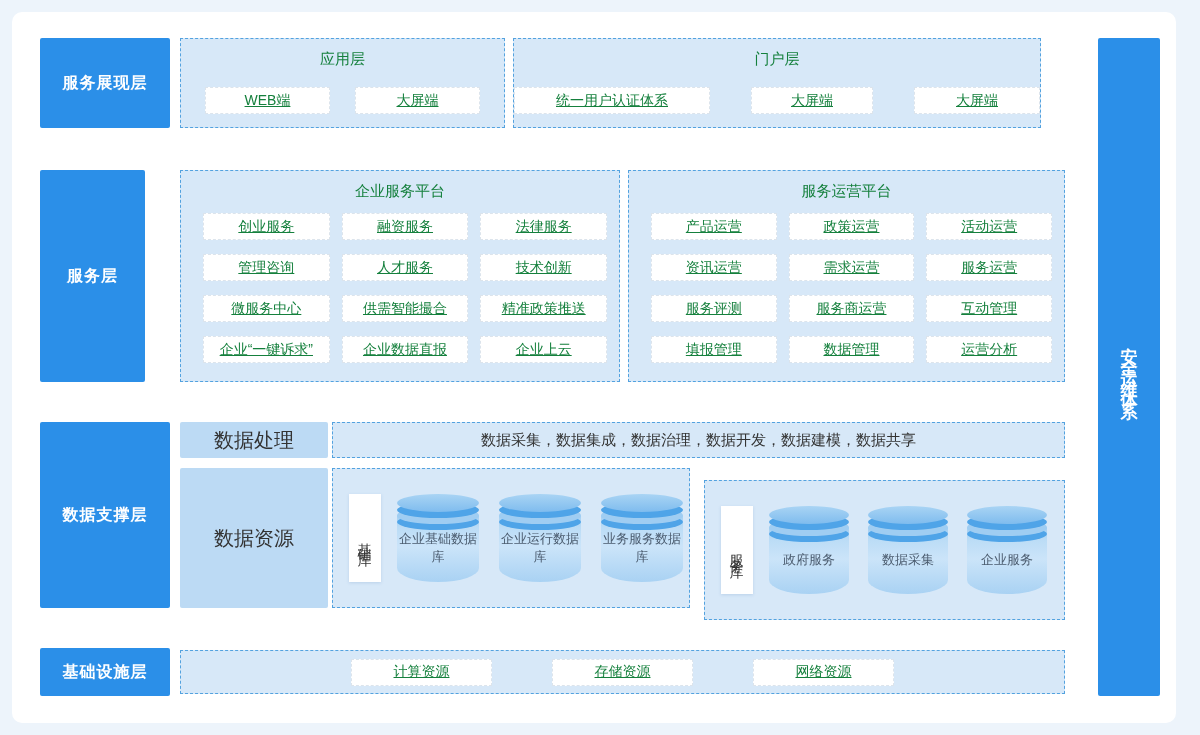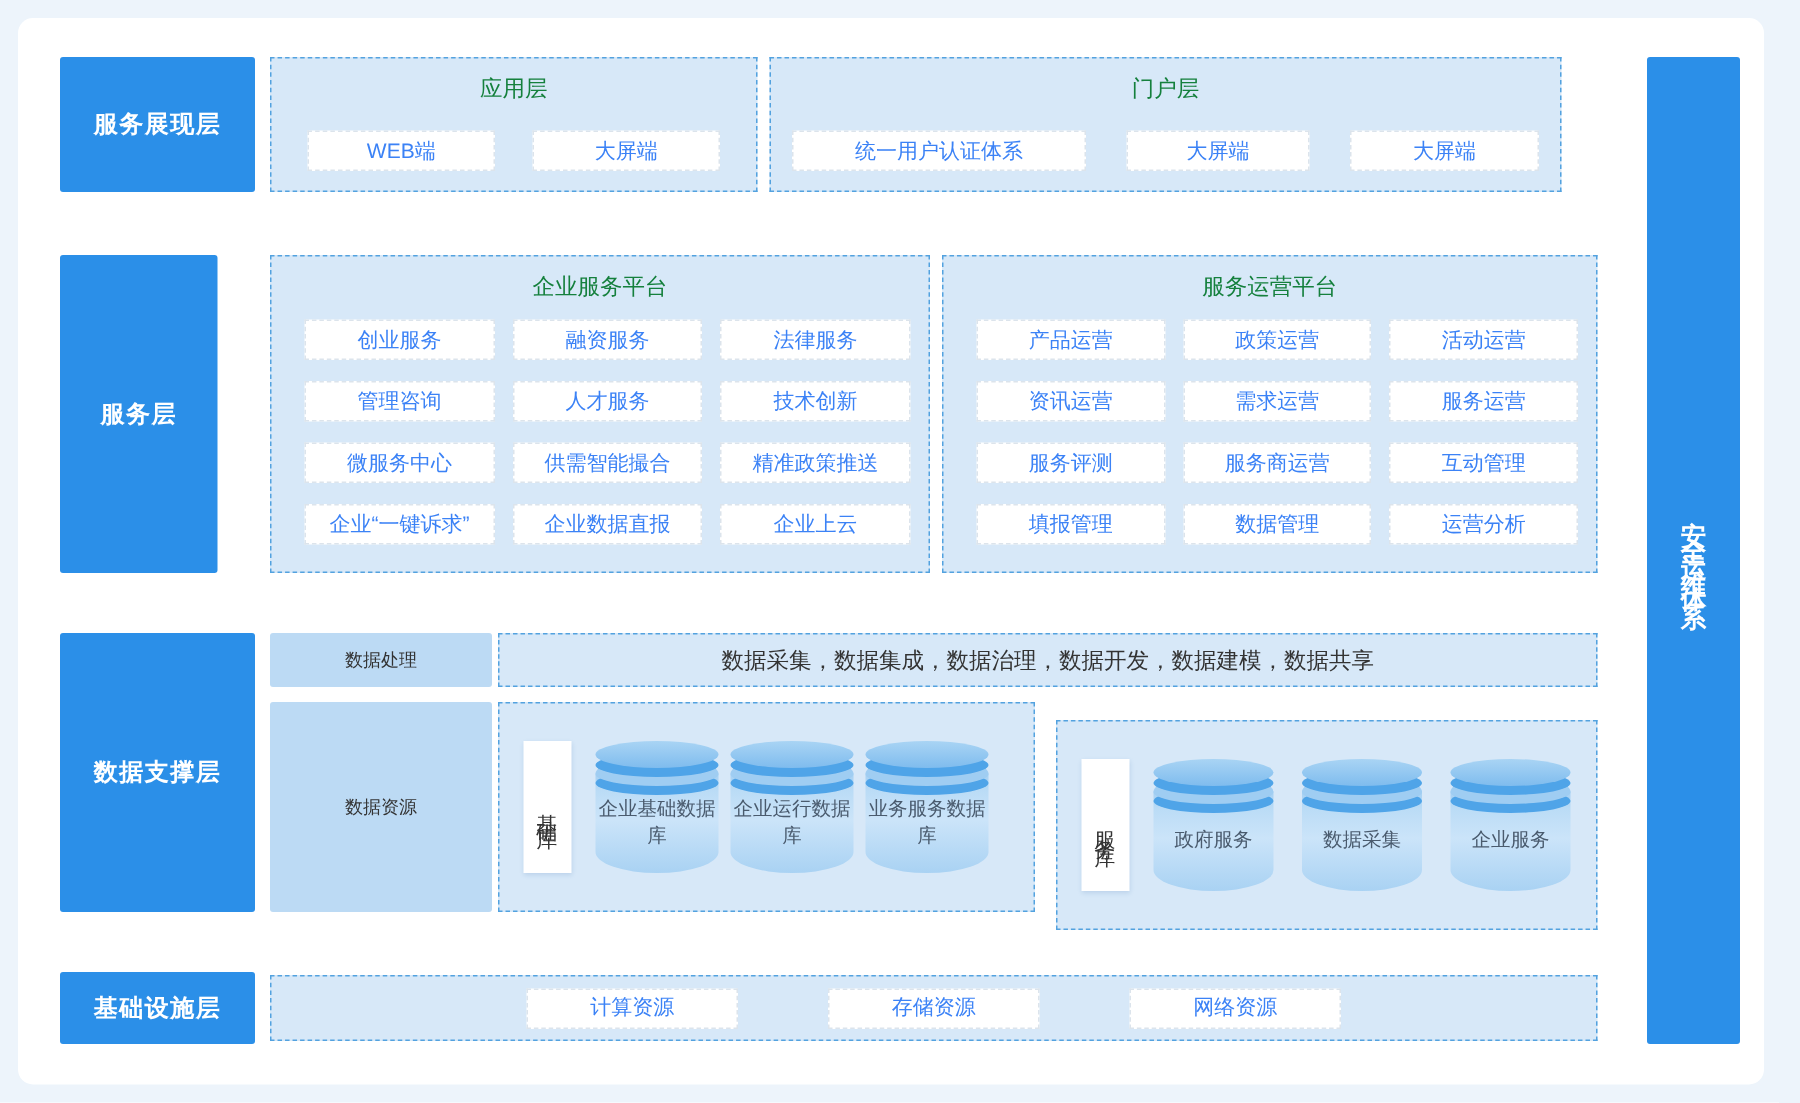--- a/index.html
+++ b/index.html
@@ -29,47 +29,47 @@
     background:var(--panel-bg);
     border:1px dashed var(--panel-border);
   }
   .panel-title{
     text-align:center;color:#15803d;font-size:15px;padding-top:11px;
   }
   .items-row{display:flex;justify-content:center;gap:25px;margin-top:18px;}
   .item{
     background:var(--item-bg);border:1px dashed #DCE4EC;
     height:27px;display:flex;align-items:center;justify-content:center;
-    font-size:14px;color:#3b82f6;
+    font-size:14px;color:#15803d;text-decoration:underline;
   }
   .grid3{
     display:grid;grid-template-columns:repeat(3,1fr);
     gap:14px 12px;padding:12px 12px 0 22px;
   }
   .solid-panel{
     background:var(--solid-panel-bg);
     display:flex;align-items:center;justify-content:center;
-    font-size:12px;color:#333;border-radius:2px;
+    font-size:20px;color:#333;border-radius:2px;
   }
   .pipeline{
     display:flex;align-items:center;justify-content:center;
     font-size:15px;color:#333;
   }
   .db-panel{display:flex;align-items:center;padding-left:16px;}
   .v-label{
     writing-mode:vertical-rl;text-orientation:upright;
     background:#fff;width:32px;height:88px;flex:0 0 32px;
     display:flex;align-items:center;justify-content:center;
     font-size:14px;color:#333;letter-spacing:5px;
     box-shadow:0 1px 3px rgba(60,110,170,0.18);
   }
   .cyl-group{display:flex;margin-left:16px;}
   .db-cylinder{position:relative;width:82px;height:88px;flex:0 0 auto;}
   .svc .db-cylinder{width:80px;}
-  .base .db-cylinder + .db-cylinder{margin-left:8px;}
+  .base .db-cylinder + .db-cylinder{margin-left:20px;}
   .svc .db-cylinder + .db-cylinder{margin-left:19px;}
   .cyl-body{
     position:absolute;left:0;right:0;top:10px;bottom:0;
     background:linear-gradient(180deg,#8FC4F0 0%,#BBDCF6 30%,#CBE4F9 55%,#A9D2F3 100%);
     border-radius:50% 50% 50% 50% / 12px 12px 14px 14px;
   }
   .cyl-stripe{position:absolute;left:0;right:0;height:16px;border-radius:50%;}
   .stripe-dark-low{top:20px;background:var(--cyl-dark);}
   .stripe-light-mid{top:14px;background:#9FCDF2;}
   .stripe-dark-high{top:8px;background:var(--cyl-dark);}
@@ -100,21 +100,21 @@
   .lbl-data{left:28px;top:410px;width:130px;height:186px;}
   .box-processing{left:168px;top:410px;width:148px;height:36px;}
   .box-pipeline{left:320px;top:410px;width:733px;height:36px;}
   .box-resources{left:168px;top:456px;width:148px;height:140px;}
   .box-baselib{left:320px;top:456px;width:358px;height:140px;}
   .box-svclib{left:692px;top:456px;width:361px;height:140px;margin-top:12px;}
   .lbl-infra{left:28px;top:636px;width:130px;height:48px;}
   .panel-infra{left:168px;top:638px;width:885px;height:44px;}
   .bar-security{left:1086px;top:26px;width:62px;height:658px;}
   .w125{width:125px;} .w196{width:196px;} .w122{width:122px;} .w126{width:126px;}
-  .portal-row{gap:27px;}
+  .portal-row{gap:41px;}
 </style>
 </head>
 <body>
 
 <div class="card">
 
   <div class="abs layer-label lbl-presentation">服务展现层</div>
 
   <div class="abs dashed-panel panel-application">
     <div class="panel-title">应用层</div>

